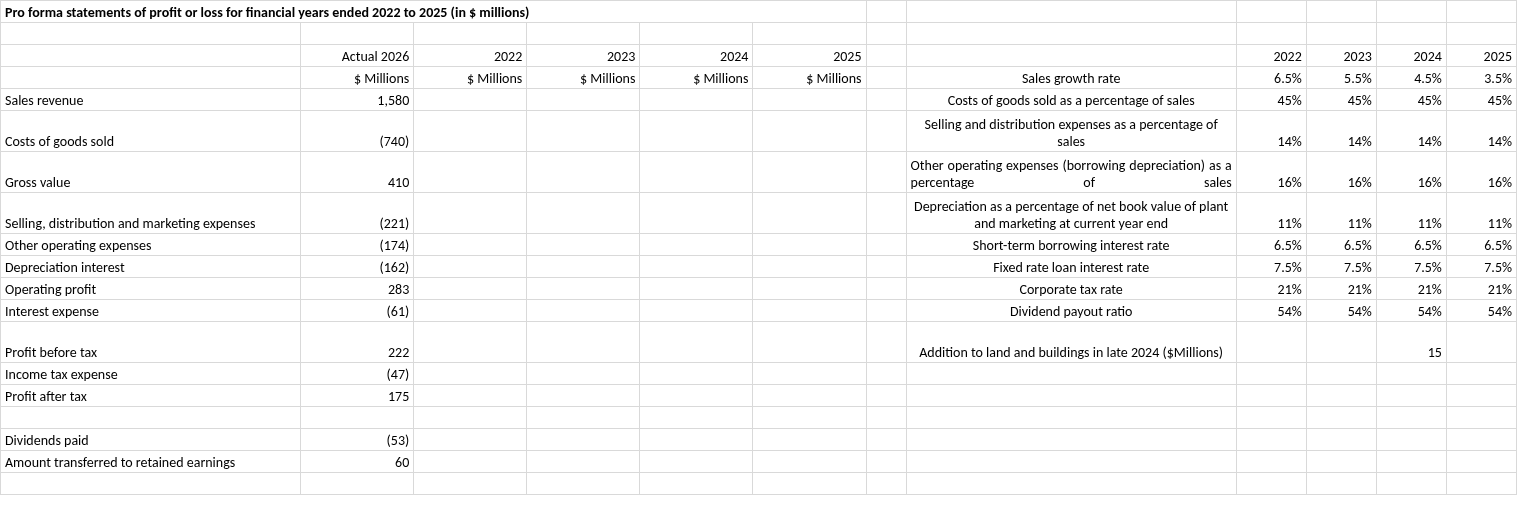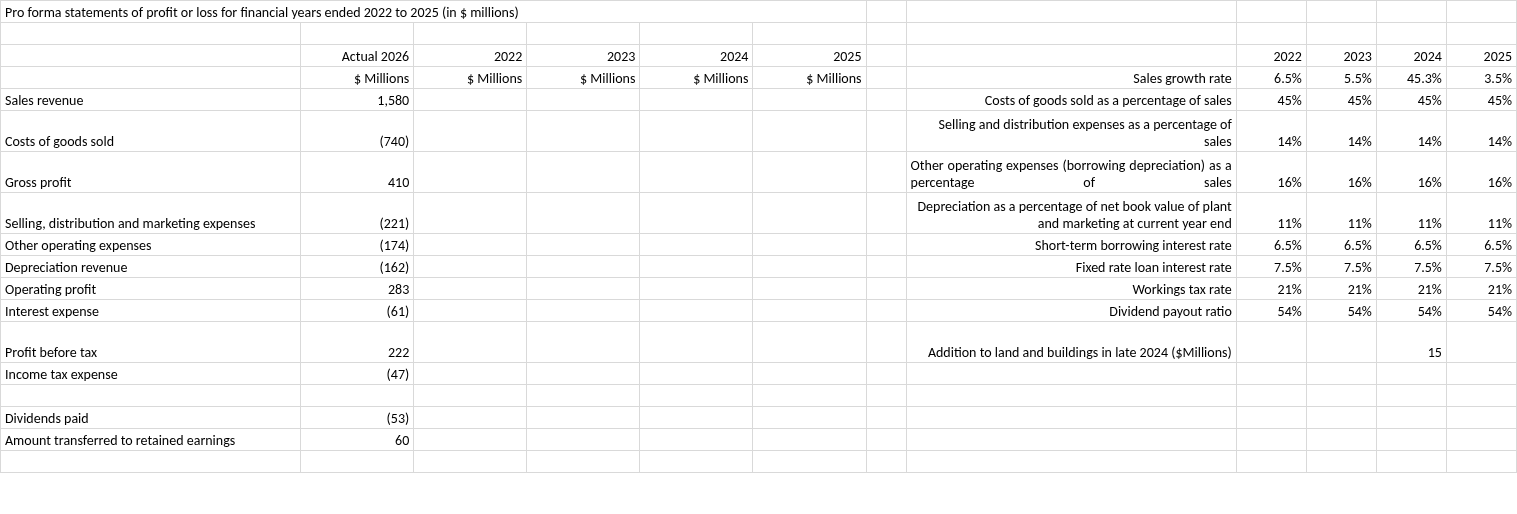--- a/index.html
+++ b/index.html
@@ -1,23 +1,23 @@
 <!DOCTYPE html>
 <html><head>
 <meta charset="utf-8">
 <style>
   html,body{margin:0;padding:0;background:#fff;font-family:Calibri,Arial,sans-serif;font-size:14px;color:#000}
   .sheet{width:1517px;border-collapse:collapse;table-layout:fixed}
   .sheet td{border:1px solid #d9d9d9;height:19px;padding:1px 4px;white-space:nowrap;overflow:hidden;vertical-align:bottom}
   .sheet tr.tall td{height:38px;vertical-align:bottom}
   .sheet td.label{text-align:left}
   .sheet td.num{text-align:right}
-  .sheet td.wrap{white-space:normal;text-align:right}
+  .sheet td.wrap{white-space:normal;text-align:center}
   .sheet td.justify{white-space:normal;text-align:justify;text-align-last:justify}
-  .bold{font-weight:400}
+  .bold{font-weight:700}
   
   .ul{border-bottom:1px solid #000}
   .dul{border-bottom:3px double #000}
   
   col.c1{width:300px}
   col.cnum{width:113px}
   col.csp{width:40px}
   col.cassum{width:330px}
   col.cay{width:70px}
 </style>
@@ -81,21 +81,21 @@
         <td></td>
         <td class="num">$ Millions</td>
         <td class="num">$ Millions</td>
         <td class="num">$ Millions</td>
         <td class="num">$ Millions</td>
         <td class="num">$ Millions</td>
         <td></td>
         <td class="wrap">Sales growth rate</td>
         <td class="num">6.5%</td>
         <td class="num">5.5%</td>
-        <td class="num">45.3%</td>
+        <td class="num">4.5%</td>
         <td class="num">3.5%</td>
       </tr>
       <tr>
         <td class="label">Sales revenue</td>
         <td class="num">1,580</td>
         <td></td>
         <td></td>
         <td></td>
         <td></td>
         <td></td>
@@ -113,21 +113,21 @@
         <td class="ul"></td>
         <td class="ul"></td>
         <td></td>
         <td class="wrap">Selling and distribution expenses as a percentage of sales</td>
         <td class="num">14%</td>
         <td class="num">14%</td>
         <td class="num">14%</td>
         <td class="num">14%</td>
       </tr>
       <tr class="tall">
-        <td class="label">Gross profit</td>
+        <td class="label">Gross value</td>
         <td class="num">410</td>
         <td></td>
         <td></td>
         <td></td>
         <td></td>
         <td></td>
         <td class="justify">Other operating expenses (borrowing depreciation) as a percentage of sales</td>
         <td class="num">16%</td>
         <td class="num">16%</td>
         <td class="num">16%</td>
@@ -155,42 +155,42 @@
         <td></td>
         <td></td>
         <td></td>
         <td class="wrap">Short-term borrowing interest rate</td>
         <td class="num">6.5%</td>
         <td class="num">6.5%</td>
         <td class="num">6.5%</td>
         <td class="num">6.5%</td>
       </tr>
       <tr>
-        <td class="label">Depreciation revenue</td>
+        <td class="label">Depreciation interest</td>
         <td class="num ul">(162)</td>
         <td class="ul"></td>
         <td class="ul"></td>
         <td class="ul"></td>
         <td class="ul"></td>
         <td></td>
         <td class="wrap">Fixed rate loan interest rate</td>
         <td class="num">7.5%</td>
         <td class="num">7.5%</td>
         <td class="num">7.5%</td>
         <td class="num">7.5%</td>
       </tr>
       <tr>
         <td class="label">Operating profit</td>
         <td class="num">283</td>
         <td></td>
         <td></td>
         <td></td>
         <td></td>
         <td></td>
-        <td class="wrap">Workings tax rate</td>
+        <td class="wrap">Corporate tax rate</td>
         <td class="num">21%</td>
         <td class="num">21%</td>
         <td class="num">21%</td>
         <td class="num">21%</td>
       </tr>
       <tr>
         <td class="label">Interest expense</td>
         <td class="num ul">(61)</td>
         <td class="ul"></td>
         <td class="ul"></td>
@@ -225,20 +225,34 @@
         <td class="ul"></td>
         <td class="ul"></td>
         <td></td>
         <td></td>
         <td></td>
         <td></td>
         <td></td>
         <td></td>
       </tr>
       <tr>
+        <td class="label">Profit after tax</td>
+        <td class="num dul">175</td>
+        <td class="dul"></td>
+        <td class="dul"></td>
+        <td class="dul"></td>
+        <td class="dul"></td>
+        <td></td>
+        <td></td>
+        <td></td>
+        <td></td>
+        <td></td>
+        <td></td>
+      </tr>
+      <tr>
         <td></td>
         <td></td>
         <td></td>
         <td></td>
         <td></td>
         <td></td>
         <td></td>
         <td></td>
         <td></td>
         <td></td>

